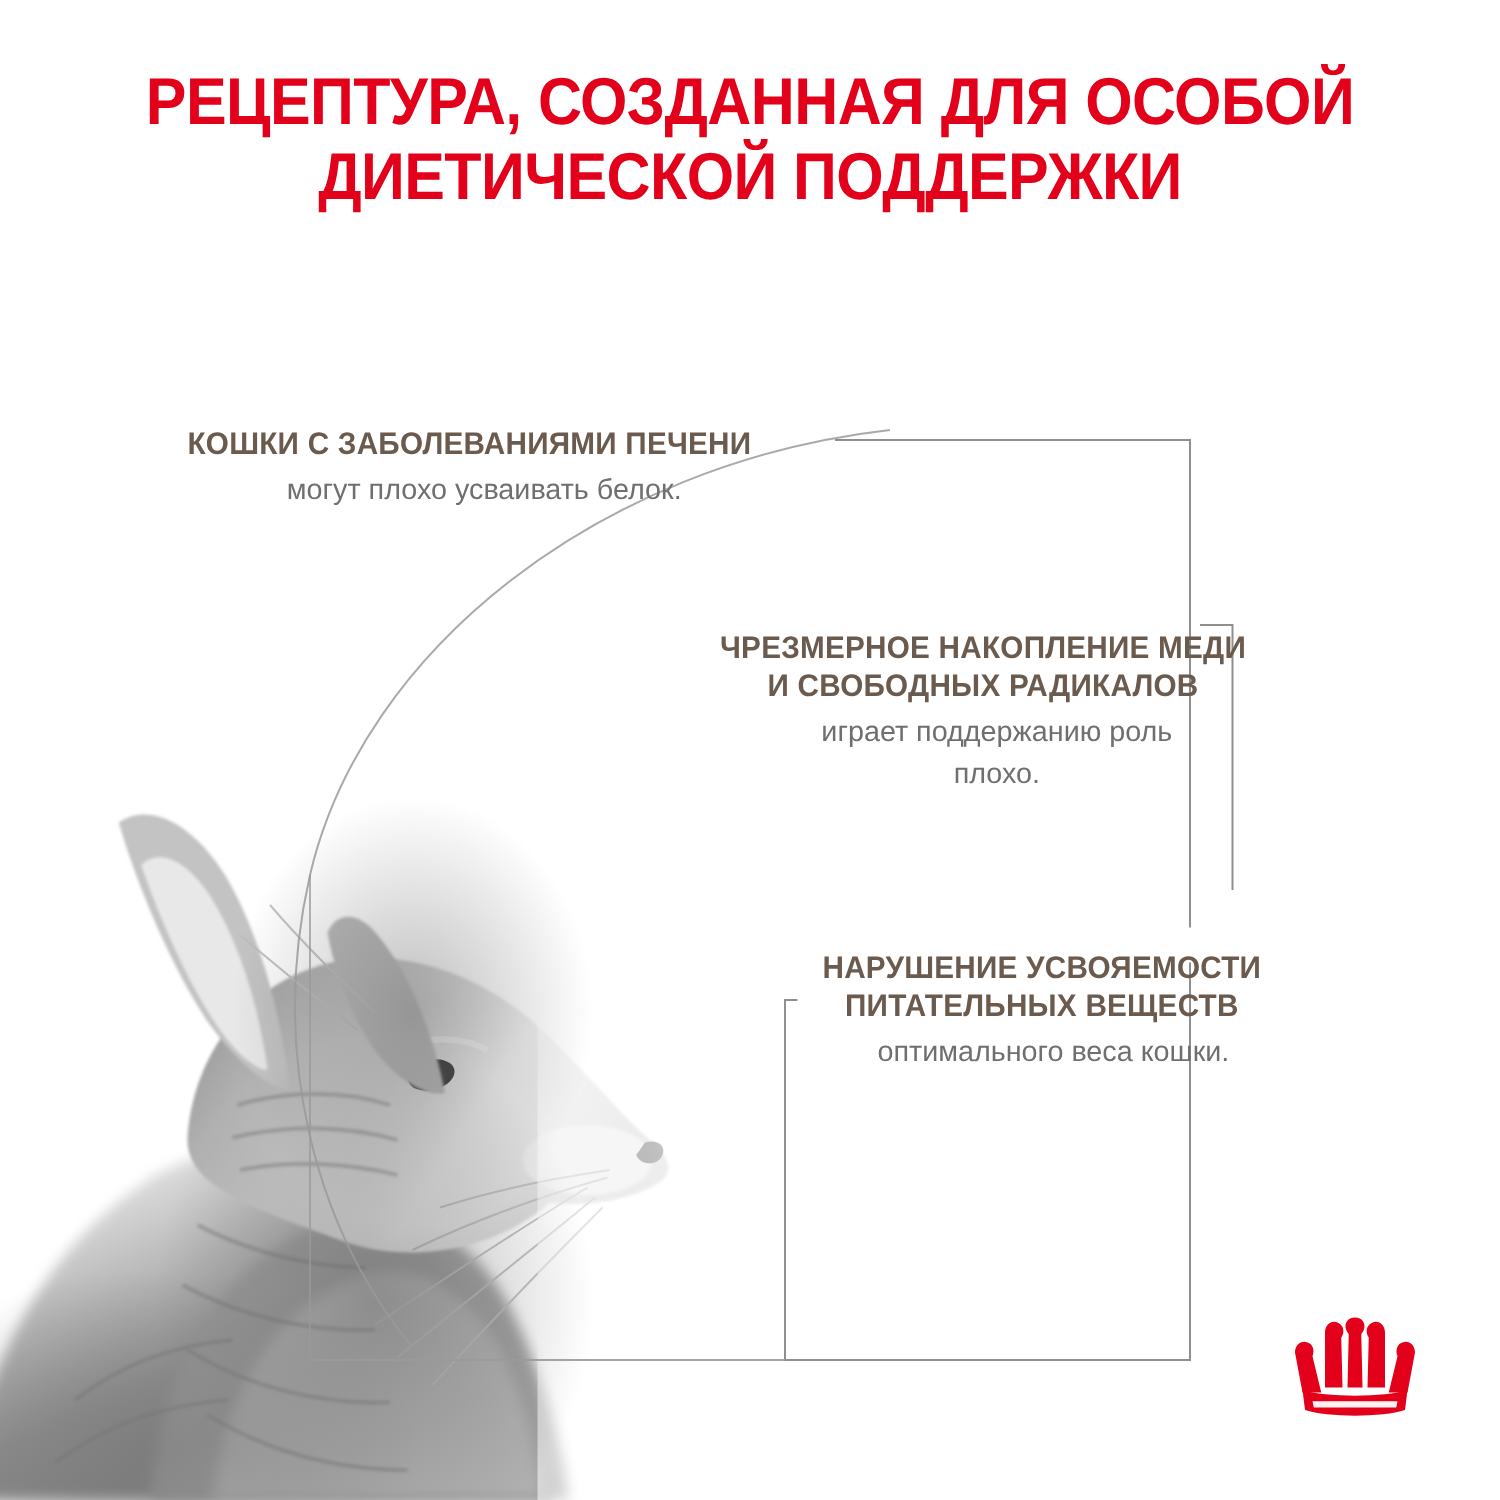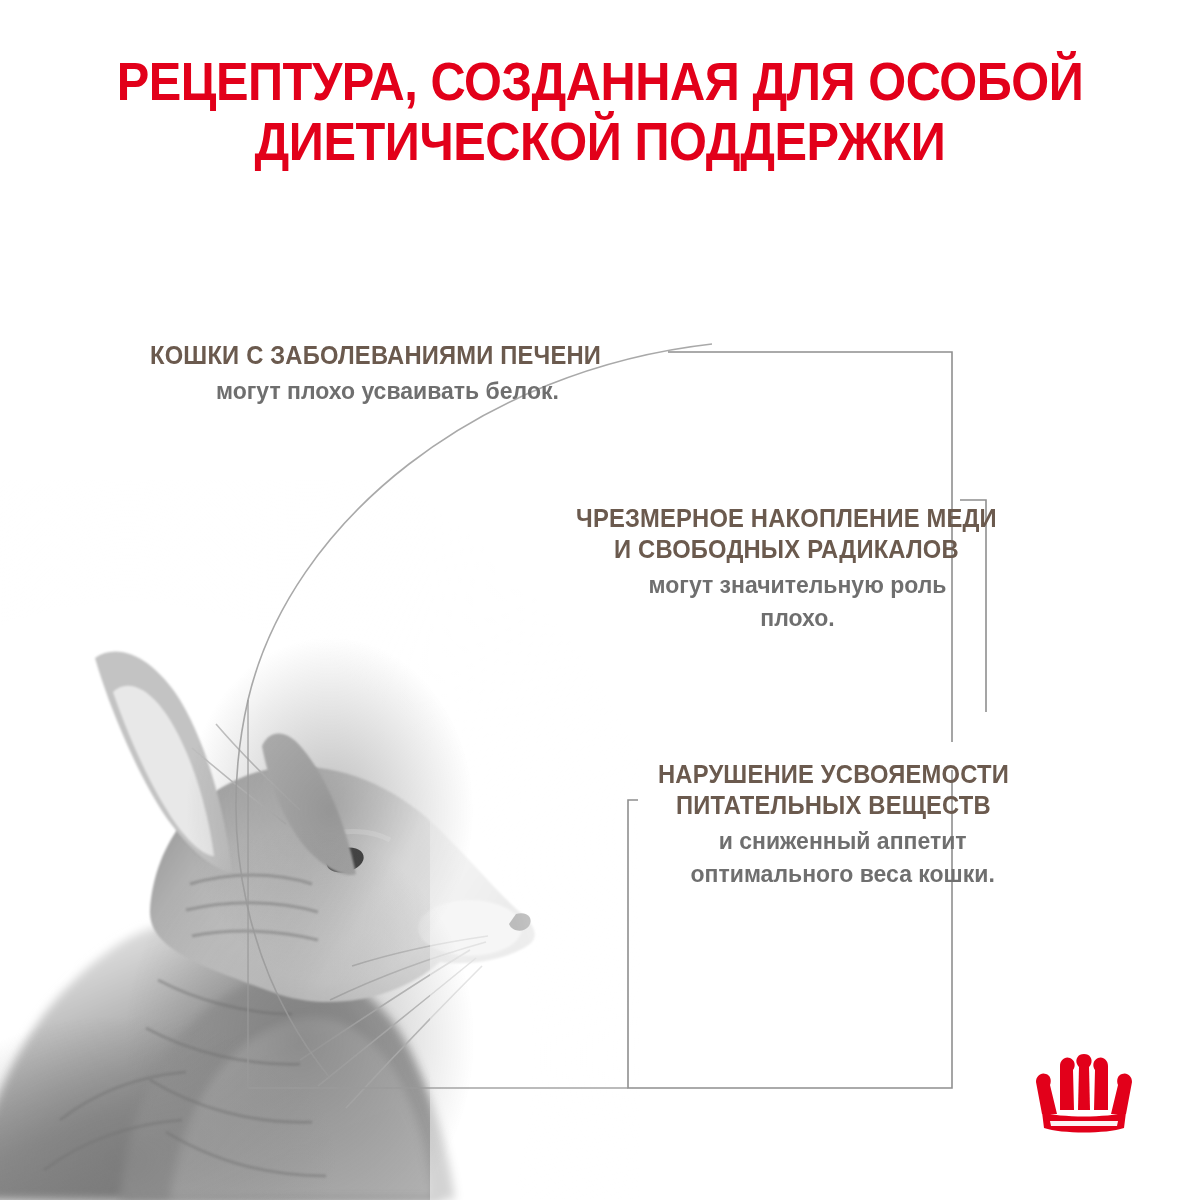--- a/index.html
+++ b/index.html
@@ -84,21 +84,21 @@
     letter-spacing: 0.2px;
     transform: scaleX(0.95);
     transform-origin: 0 0;
     white-space: nowrap;
   }
   .callout .body {
     color: #6f6f6f;
     font-size: 23px;
     line-height: 1.42;
     margin-top: 4px;
-    font-weight: 700;
+    font-weight: 400;
   }
   .callout .body span {
     display: block;
     white-space: nowrap;
   }
 
   #callout-1 { left: 150px; top: 340px; }
   #callout-2 { left: 576px; top: 503px; }
   #callout-3 { left: 658px; top: 759px; }
 
@@ -239,32 +239,31 @@
     <span>могут плохо усваивать белок.</span>
   </div>
 </div>
 
 <div class="callout" id="callout-2">
   <div class="head">
     <div>ЧРЕЗМЕРНОЕ НАКОПЛЕНИЕ МЕДИ</div>
     <div>И СВОБОДНЫХ РАДИКАЛОВ</div>
   </div>
   <div class="body">
-    <span>могут значительную роль</span>
+    <span>играет поддержанию роль</span>
     <span>плохо.</span>
   </div>
 </div>
 
 <div class="callout" id="callout-3">
   <div class="head">
     <div>НАРУШЕНИЕ УСВОЯЕМОСТИ</div>
     <div>ПИТАТЕЛЬНЫХ ВЕЩЕСТВ</div>
   </div>
   <div class="body">
-    <span>и сниженный аппетит</span>
     <span>оптимального веса кошки.</span>
   </div>
 </div>
 
 <div class="logo">
   <svg viewBox="0 0 108 92" width="108" height="92">
     <g fill="#e2001a">
 
       <path d="M 6 34 C 6 28, 11 24, 16 26 C 20 27, 22 32, 20 37 L 27 66 L 12 66 Z"></path>
       <path d="M 30 18 C 30 12, 35 8, 40 10 C 45 12, 46 18, 43 22 L 44 62 L 30 62 Z"></path>

